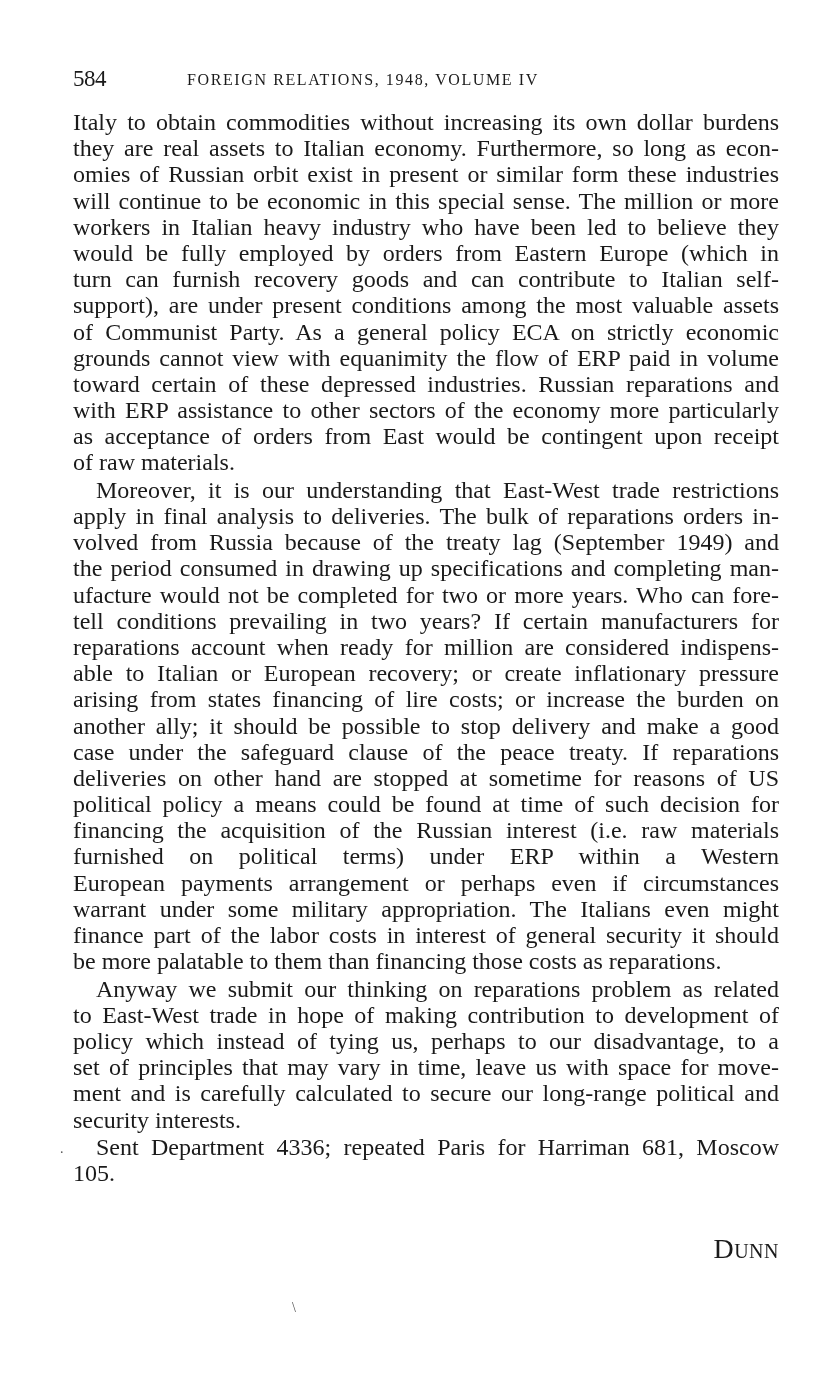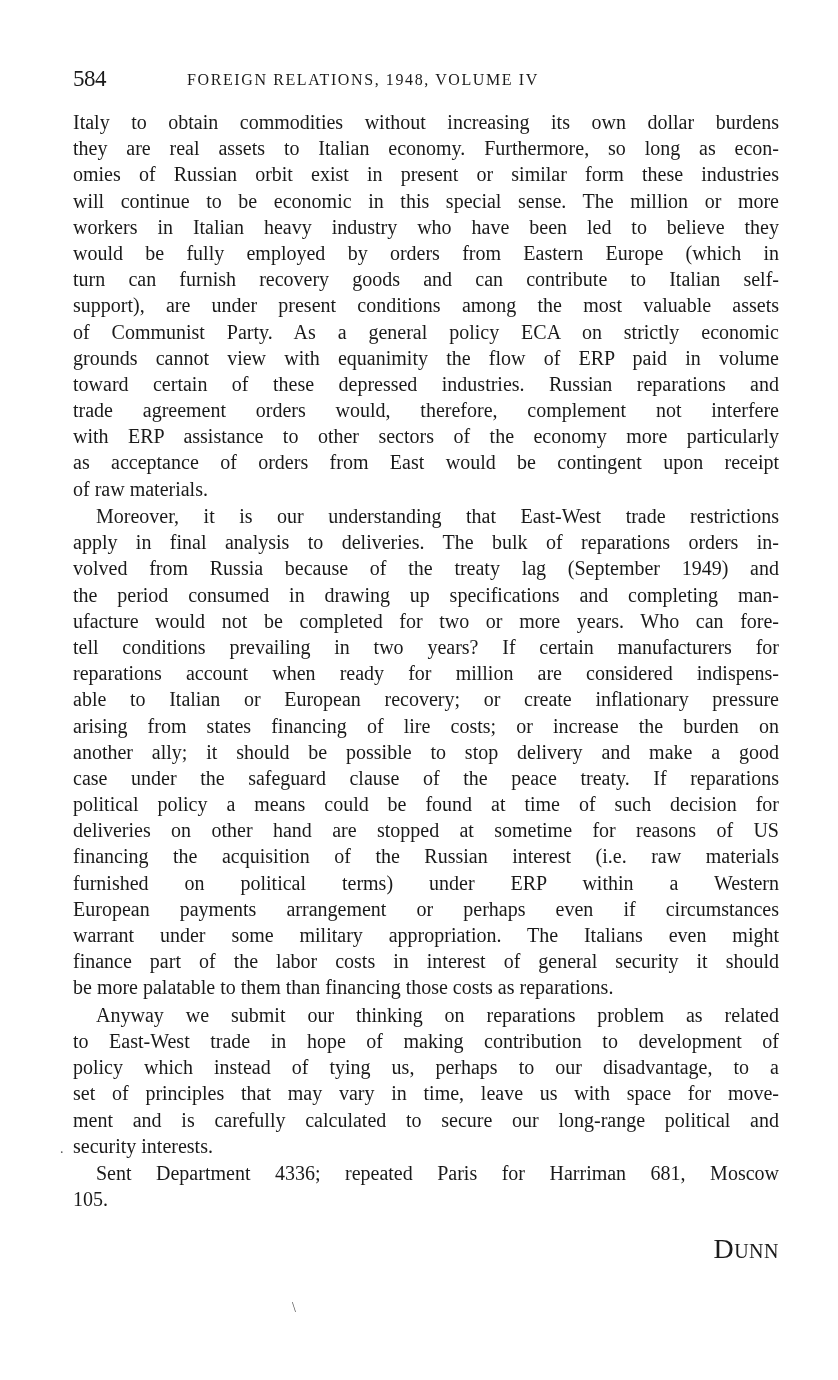--- a/index.html
+++ b/index.html
@@ -45,21 +45,21 @@
       font-size: 16px;
       line-height: 26px;
       letter-spacing: 1.6px;
       font-weight: normal;
     }
     .body-text {
       position: absolute;
       left: 73px;
       top: 101px;
       width: 706px;
-      font-size: 20px;
+      font-size: 24px;
       line-height: 26.2px;
     }
     .para { margin: 0; padding: 0; }
     .para + .para { margin-top: 1.2px; }
     .line {
       display: block;
       white-space: nowrap;
       text-align: justify;
       text-align-last: justify;
       height: 26.2px;
@@ -105,40 +105,39 @@
       <span class="line">they are real assets to Italian economy. Furthermore, so long as econ-</span>
       <span class="line">omies of Russian orbit exist in present or similar form these industries</span>
       <span class="line">will continue to be economic in this special sense. The million or more</span>
       <span class="line">workers in Italian heavy industry who have been led to believe they</span>
       <span class="line">would be fully employed by orders from Eastern Europe (which in</span>
       <span class="line">turn can furnish recovery goods and can contribute to Italian self-</span>
       <span class="line">support), are under present conditions among the most valuable assets</span>
       <span class="line">of Communist Party. As a general policy ECA on strictly economic</span>
       <span class="line">grounds cannot view with equanimity the flow of ERP paid in volume</span>
       <span class="line">toward certain of these depressed industries. Russian reparations and</span>
-      <span class="line">trade agreement orders would, therefore, complement not interfere</span>
       <span class="line">with ERP assistance to other sectors of the economy more particularly</span>
       <span class="line">as acceptance of orders from East would be contingent upon receipt</span>
       <span class="line last">of raw materials.</span>
     </p>
 
     <p class="para">
       <span class="line indent">Moreover, it is our understanding that East-West trade restrictions</span>
       <span class="line">apply in final analysis to deliveries. The bulk of reparations orders in-</span>
       <span class="line">volved from Russia because of the treaty lag (September 1949) and</span>
       <span class="line">the period consumed in drawing up specifications and completing man-</span>
       <span class="line">ufacture would not be completed for two or more years. Who can fore-</span>
       <span class="line">tell conditions prevailing in two years? If certain manufacturers for</span>
       <span class="line">reparations account when ready for million are considered indispens-</span>
       <span class="line">able to Italian or European recovery; or create inflationary pressure</span>
       <span class="line">arising from states financing of lire costs; or increase the burden on</span>
       <span class="line">another ally; it should be possible to stop delivery and make a good</span>
       <span class="line">case under the safeguard clause of the peace treaty. If reparations</span>
+      <span class="line">deliveries on other hand are stopped at sometime for reasons of US</span>
       <span class="line">political policy a means could be found at time of such decision for</span>
-      <span class="line">deliveries on other hand are stopped at sometime for reasons of US</span>
       <span class="line">financing the acquisition of the Russian interest (i.e. raw materials</span>
       <span class="line">furnished on political terms) under ERP within a Western</span>
       <span class="line">European payments arrangement or perhaps even if circumstances</span>
       <span class="line">warrant under some military appropriation. The Italians even might</span>
       <span class="line">finance part of the labor costs in interest of general security it should</span>
       <span class="line last">be more palatable to them than financing those costs as reparations.</span>
     </p>
 
     <p class="para">
       <span class="line indent">Anyway we submit our thinking on reparations problem as related</span>

